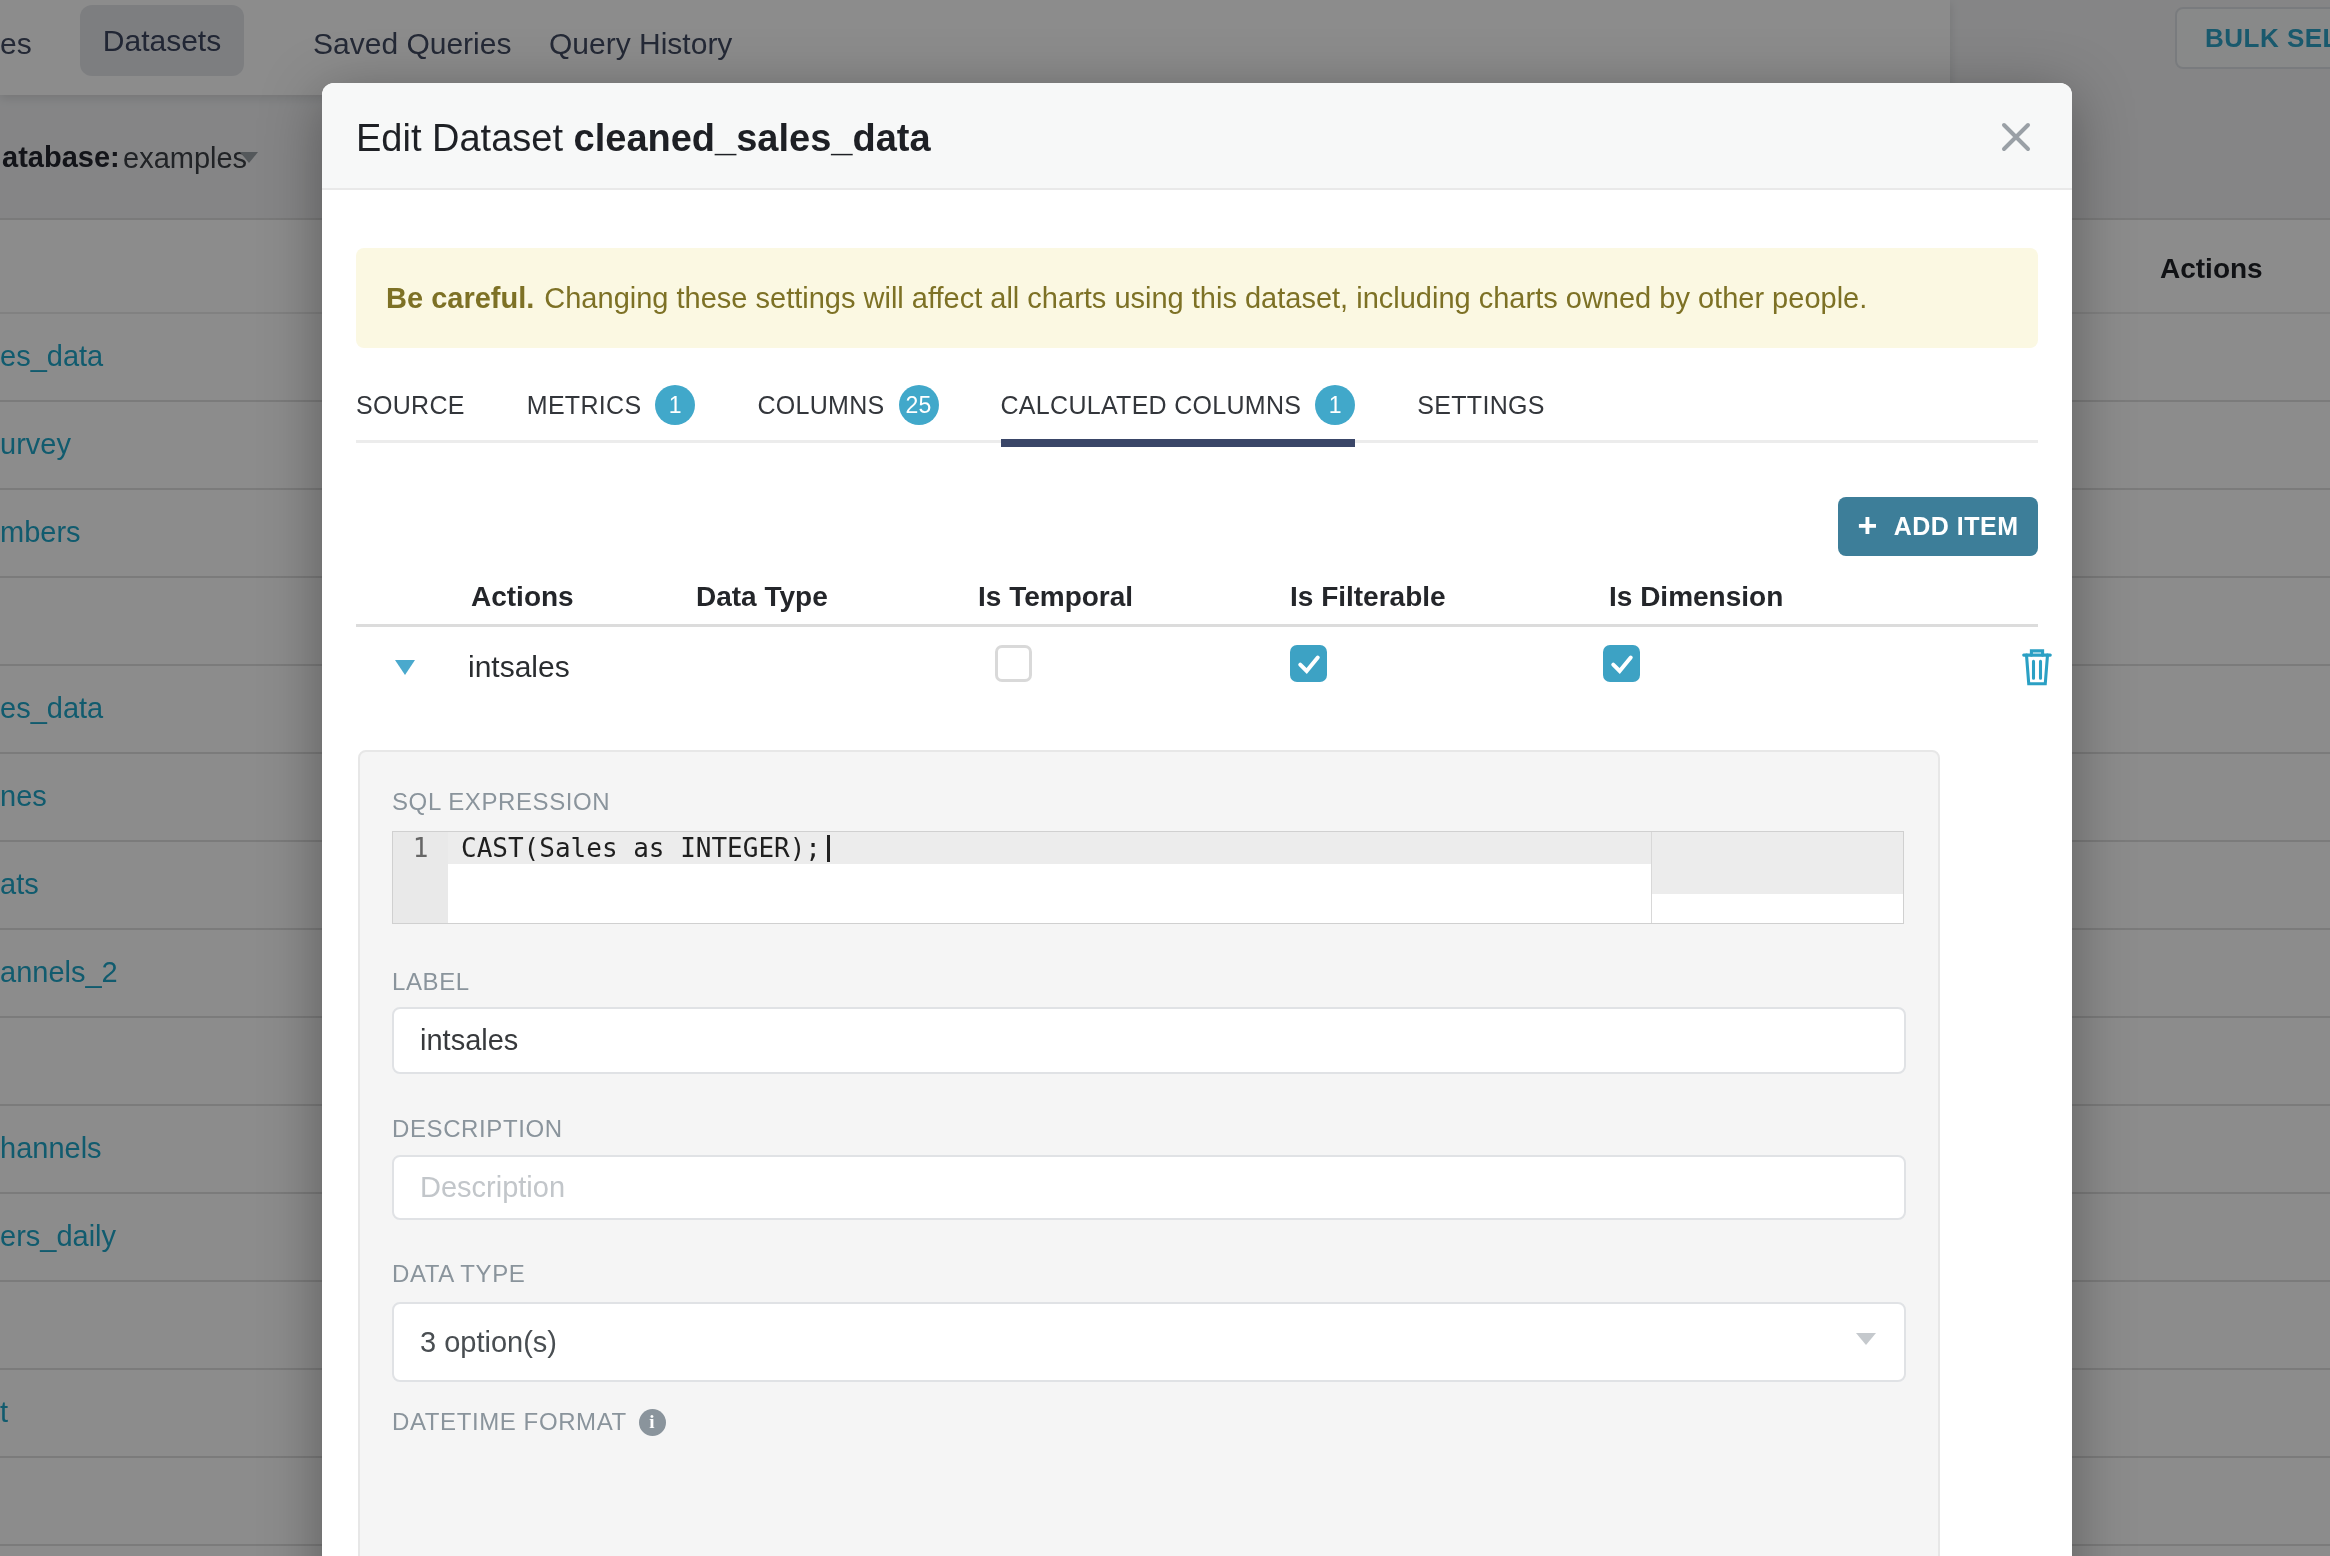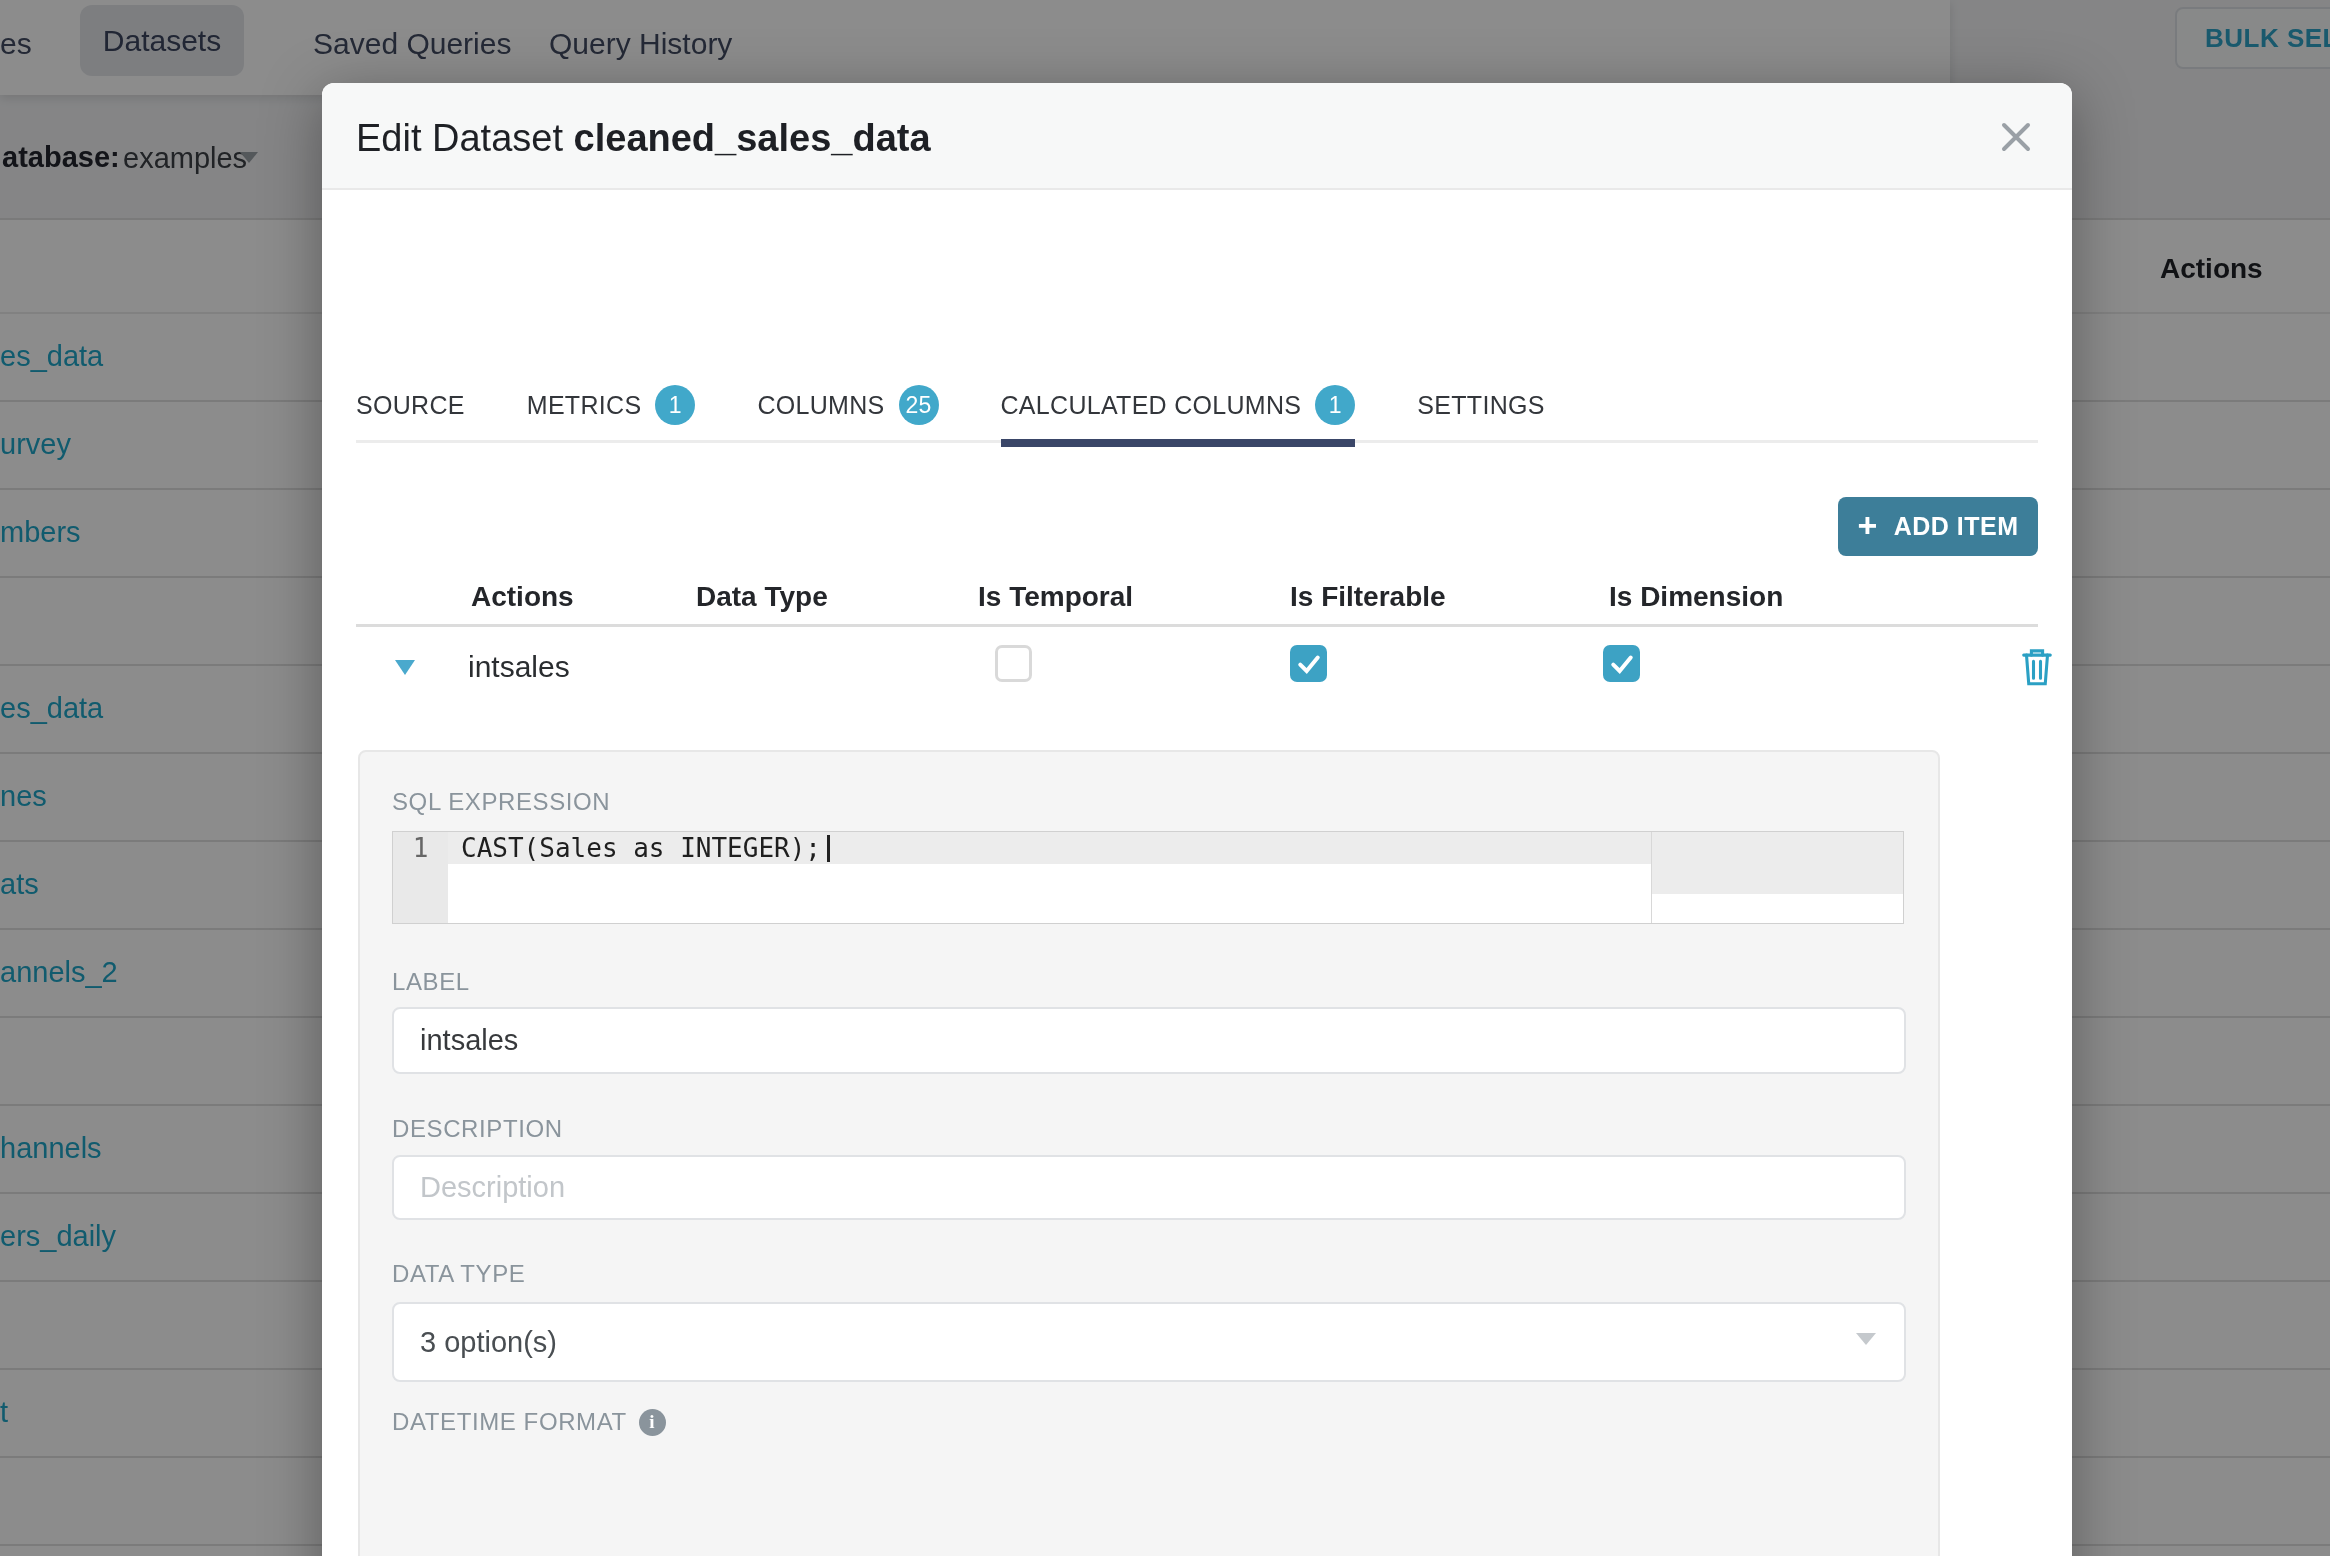--- a/index.html
+++ b/index.html
@@ -137,20 +137,24 @@
 <div class="modal">
   <div class="modal-header">
     <div class="modal-title"><span>Edit Dataset </span><b>cleaned_sales_data</b></div>
     <div class="close-btn">
       <svg width="36" height="36" viewBox="0 0 36 36">
           <path d="M6 6 L30 30 M30 6 L6 30" stroke="#9aa0a6" stroke-width="4" stroke-linecap="round"></path>
         </svg>
     </div>
   </div>
 
+  <div class="warn-banner">
+    <b>Be careful.</b>
+    <span>Changing these settings will affect all charts using this dataset, including charts owned by other people.</span>
+  </div>
 
   <div class="tabs">
     <div class="tab">
         <span>SOURCE</span>
       </div>
     <div class="tab">
         <span>METRICS</span>
         <span class="badge">1</span>
       </div>
     <div class="tab">

